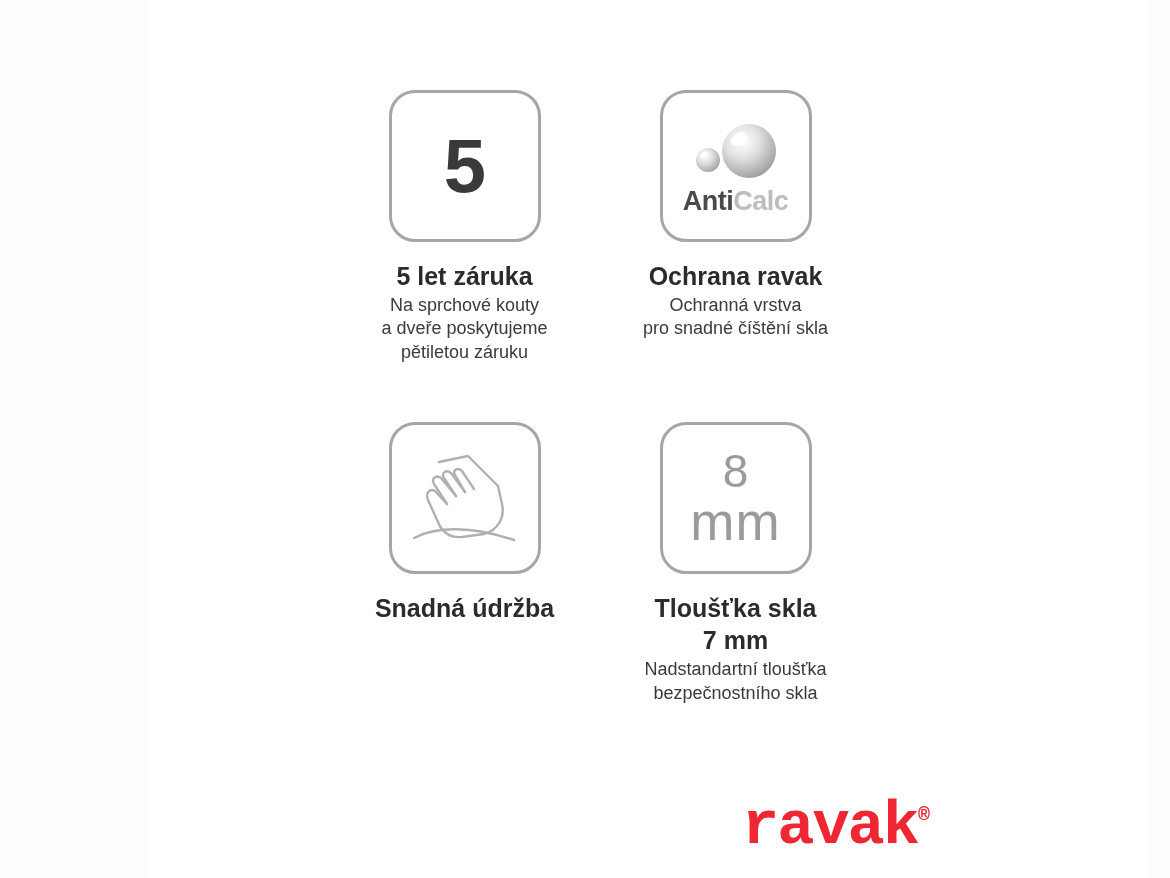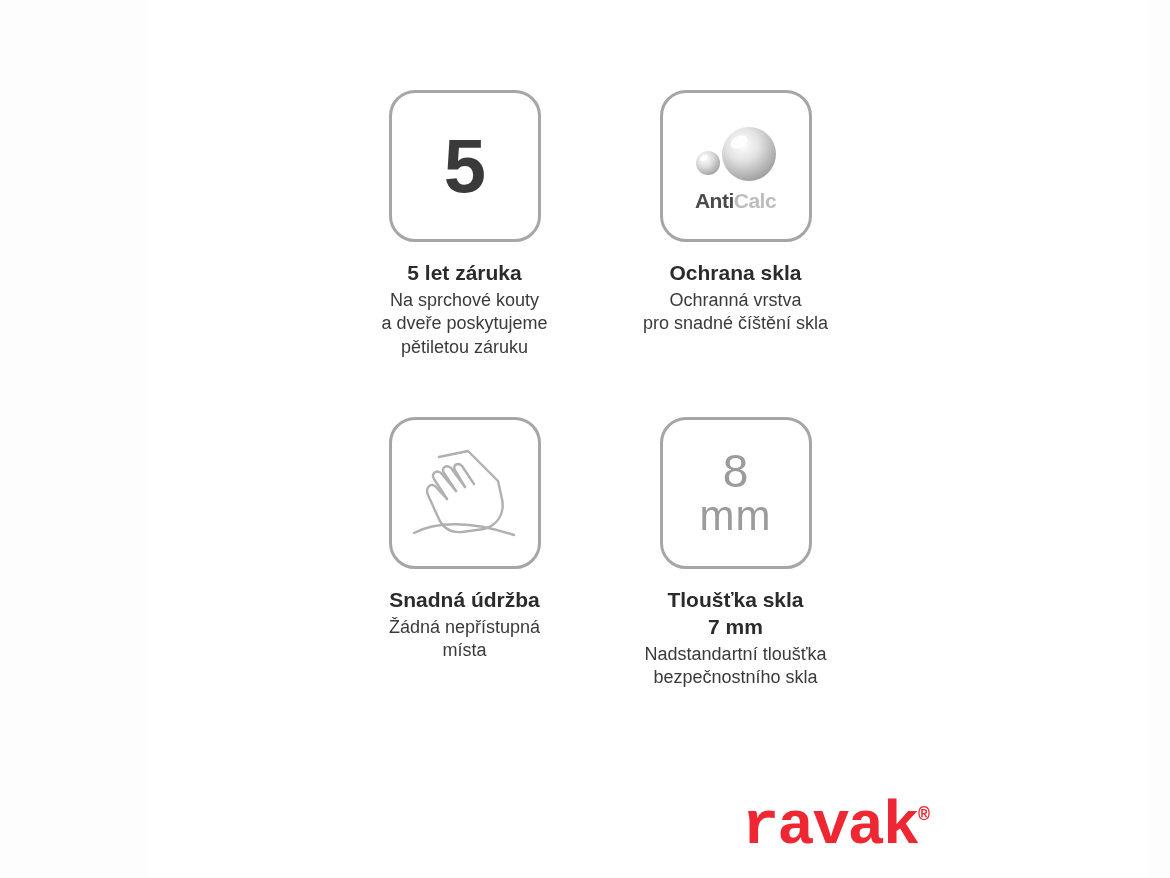--- a/index.html
+++ b/index.html
@@ -80,45 +80,45 @@
     text-align: center;
     color: #9b9b9b;
     line-height: 1.02;
   }
   .thickness-text .t-num {
     font-size: 46px;
     display: block;
     letter-spacing: 0px;
   }
   .thickness-text .t-unit {
-    font-size: 42px;
+    font-size: 53px;
     display: block;
     letter-spacing: 1px;
   }
   .anticalc-wrap {
     display: flex;
     flex-direction: column;
     align-items: center;
     justify-content: center;
     margin-top: 4px;
   }
   .anticalc-text {
-    font-size: 21px;
+    font-size: 27px;
     letter-spacing: -0.5px;
     margin-top: 2px;
   }
   .anticalc-text .ac-dark { color: #4a4a4a; font-weight: 600; }
   .anticalc-text .ac-light { color: #bdbdbd; font-weight: 600; }
 
   .caption {
     margin-top: 18px;
     text-align: center;
   }
   .caption .title {
-    font-size: 21px;
+    font-size: 25px;
     font-weight: bold;
     color: #2b2b2b;
     line-height: 1.28;
     margin-bottom: 2px;
   }
   .caption .desc {
     font-size: 18px;
     color: #3a3a3a;
     line-height: 1.3;
   }
@@ -187,21 +187,21 @@
                 <circle cx="27" cy="40" r="12" fill="url(#dropSmall)"></circle>
                 <ellipse cx="23" cy="35" rx="4" ry="2.6" fill="#ffffff" opacity="0.85" transform="rotate(-28 23 35)"></ellipse>
               </svg>
               <div class="anticalc-text">
                 <span class="ac-dark">Anti</span><span class="ac-light">Calc</span>
               </div>
             </div>
           </div>
         </div>
         <div class="caption">
-          <div class="title" style="white-space:pre-line;">Ochrana skla</div>
+          <div class="title" style="white-space:pre-line;">Ochrana ravak</div>
           <div class="desc" style="white-space:pre-line;">Ochranná vrstva
 pro snadné číštění skla</div>
         </div>
       </div>
 
     </div>
 
     <div class="row">
 
       <div class="feature">
@@ -213,22 +213,20 @@
                 <path d="M41 62 L28 42 C25 37 30 32 35 36 L50 54"></path>
                 <path d="M50 54 L38 36 C35 31 40 27 45 31 L59 50"></path>
                 <path d="M59 50 L49 33 C46 28 52 25 56 29 L68 47"></path>
                 <path d="M8 96 C30 84 66 84 108 98"></path>
               </g>
             </svg>
           </div>
         </div>
         <div class="caption">
           <div class="title" style="white-space:pre-line;">Snadná údržba</div>
-          <div class="desc" style="white-space:pre-line;">Žádná nepřístupná
-místa</div>
         </div>
       </div>
 
       <div class="feature">
         <div class="icon-box">
           <div class="icon-inner">
             <div class="thickness-text">
               <span class="t-num">8</span>
               <span class="t-unit">mm</span>
             </div>

